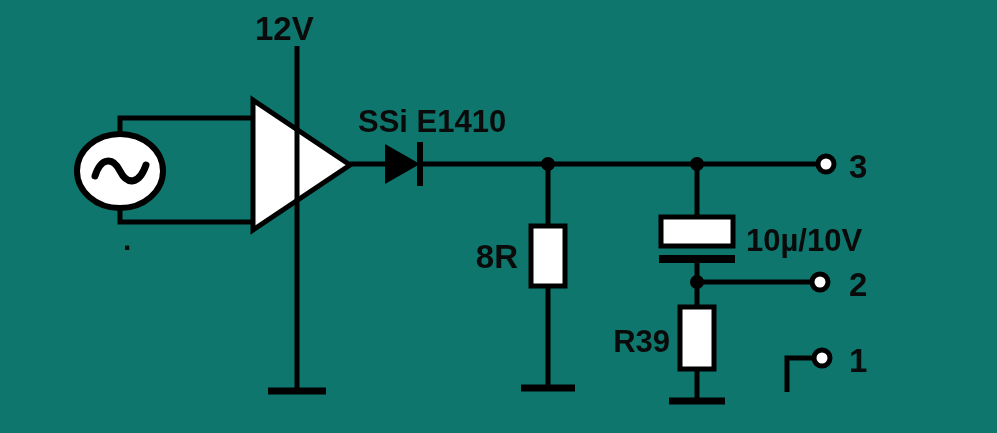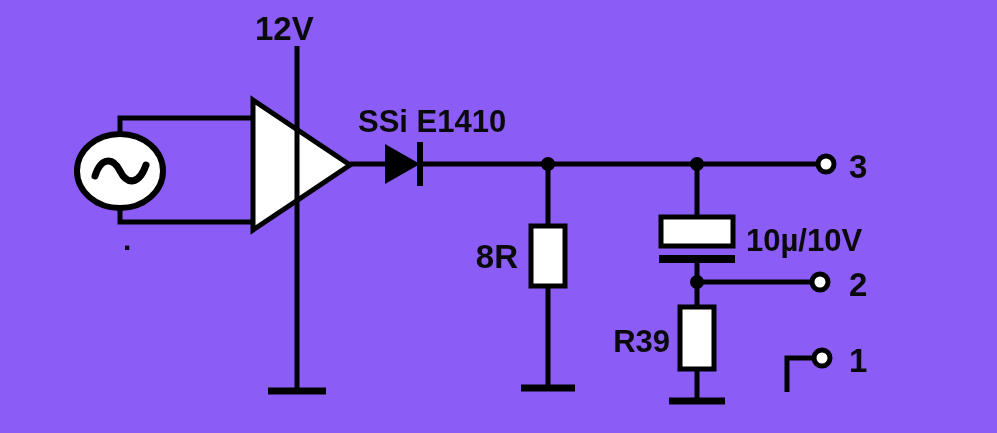--- a/index.html
+++ b/index.html
@@ -4,21 +4,21 @@
 <style>
   html, body {
     margin: 0;
     padding: 0;
     background: #ffffff;
   }
   .stage {
     position: relative;
     width: 997px;
     height: 433px;
-    background: #8b5cf6;
+    background: #0f766e;
     overflow: hidden;
     font-family: "Liberation Sans", sans-serif;
   }
   .stage svg {
     position: absolute;
     left: 0;
     top: 0;
   }
   text {
     font-family: "Liberation Sans", "DejaVu Sans", sans-serif;

